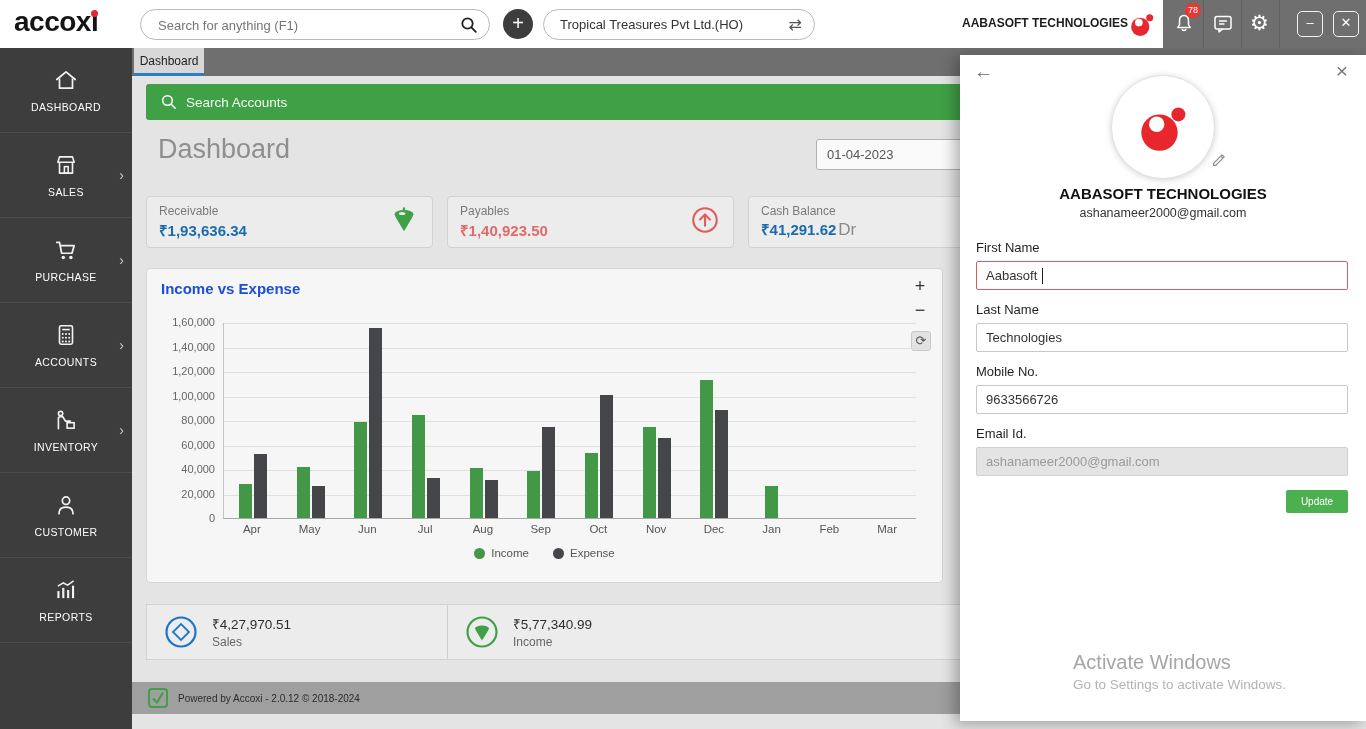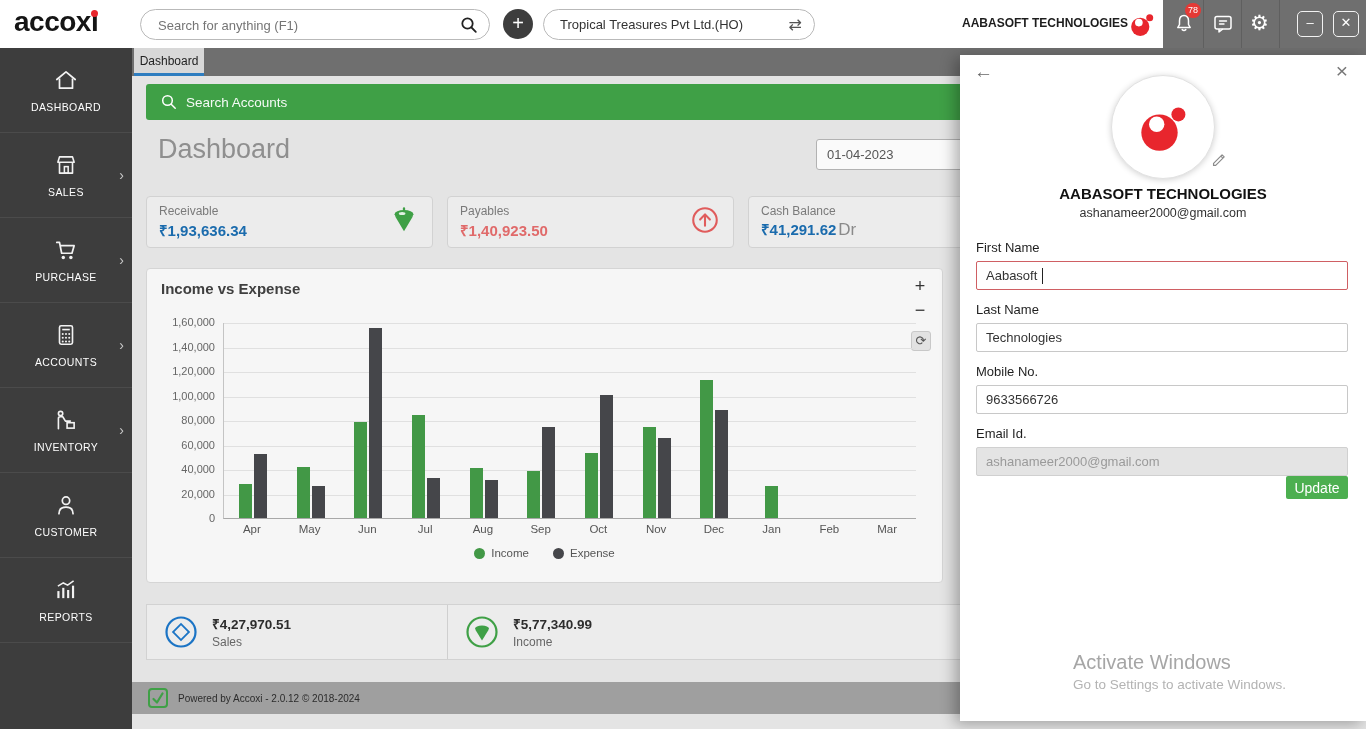--- a/index.html
+++ b/index.html
@@ -44,42 +44,42 @@
   .datebox .caret{position:absolute;right:10px;top:0;color:#777;font-size:11px;}
 
   .card{position:absolute;top:196px;height:52px;background:#ececec;border:1px solid #d2d2d2;border-radius:4px;}
   .card .card-label{position:absolute;left:12px;top:7px;font-size:12px;color:#7a7a7a;}
   .card .card-value{position:absolute;left:12px;bottom:7px;font-size:15px;font-weight:bold;}
   .card .suffix{font-size:17px;color:#8a8a8a;font-weight:normal;margin-left:2px;}
   .v-blue{color:#1a6bad;} .v-red{color:#e06a6a;}
   .card-ico{position:absolute;right:12px;top:50%;transform:translateY(-50%);}
 
   .chart-card{position:absolute;left:146px;top:268px;width:797px;height:315px;background:#f6f6f6;border:1px solid #d5d5d5;border-radius:4px;}
-  .chart-title{position:absolute;left:14px;top:11px;font-size:15px;font-weight:bold;color:#404040;}
+  .chart-title{position:absolute;left:14px;top:11px;font-size:15px;font-weight:bold;color:#1d4ed8;}
   .zoombtn{position:absolute;right:11px;width:22px;height:22px;font-size:18px;color:#333;text-align:center;line-height:22px;cursor:pointer;}
   .refreshbtn{position:absolute;right:11px;top:62px;width:20px;height:20px;background:#e2e2e2;border:1px solid #c8c8c8;border-radius:3px;font-size:13px;color:#555;text-align:center;line-height:18px;cursor:pointer;}
   .chart-region{position:absolute;left:76px;top:54px;width:693px;height:196px;border-left:1px solid #c4c4c4;border-bottom:1px solid #a8a8a8;}
   .gridline{position:absolute;left:0;right:0;height:1px;background:#e0e0e0;}
   .chart-yaxis{position:absolute;left:4px;top:54px;width:64px;height:196px;}
   .ytick{position:absolute;right:0;width:64px;text-align:right;font-size:11px;color:#666;}
   .chart-bars{position:absolute;left:0;right:0;top:0;bottom:0;display:flex;}
   .bar-group{flex:1;display:flex;align-items:flex-end;justify-content:center;gap:2px;}
   .bar{width:13px;}
   .chart-cats{position:absolute;left:76px;top:254px;width:693px;display:flex;}
   .cat-label{flex:1;text-align:center;font-size:11.5px;color:#555;}
   .chart-legend{position:absolute;left:0;right:0;top:278px;display:flex;justify-content:center;gap:24px;}
   .legend-item{display:flex;align-items:center;gap:6px;font-size:11.5px;color:#555;}
   .legend-dot{width:11px;height:11px;border-radius:50%;display:inline-block;}
 
   .summary{position:absolute;left:146px;top:604px;width:1206px;height:56px;background:#ececec;border:1px solid #d2d2d2;display:flex;}
   .sum-sec{display:flex;align-items:center;gap:13px;padding-left:16px;}
   .sum-sec.s1{width:301px;border-right:1px solid #cfcfcf;}
   .sum-sec.s2{width:289px;border-right:1px solid #cfcfcf;}
   .sum-sec.s3{flex:1;}
-  .sum-val{font-size:13.5px;font-weight:bold;color:#2d2d2d;}
+  .sum-val{font-size:13.5px;font-weight:normal;color:#2d2d2d;}
   .sum-lbl{font-size:12px;color:#666;margin-top:2px;}
 
   .footer{position:absolute;left:132px;top:682px;width:1234px;height:32px;background:#9f9f9f;display:flex;align-items:center;gap:10px;padding-left:16px;}
   .footer .ftxt{font-size:10px;color:#2c2c2c;}
 
   
   .panel{position:absolute;left:960px;top:55px;width:406px;height:666px;background:#fff;box-shadow:-5px 3px 14px rgba(0,0,0,0.30);z-index:25;}
   .panel-back{position:absolute;left:14px;top:6px;font-size:19px;color:#666;cursor:pointer;}
   .panel-close{position:absolute;right:18px;top:4px;font-size:21px;color:#777;cursor:pointer;}
   .avatar{position:absolute;left:50%;transform:translateX(-50%);top:20px;width:104px;height:104px;border-radius:50%;border:1px solid #e2e2e2;box-shadow:0 1px 6px rgba(0,0,0,0.18);background:#fff;display:flex;align-items:center;justify-content:center;}
@@ -88,21 +88,21 @@
   .panel-email{position:absolute;left:0;top:151px;width:100%;text-align:center;font-size:12.5px;color:#333;}
   .panel-form{position:absolute;left:16px;top:185px;width:372px;}
   .panel-form label{display:block;font-size:13px;color:#1f1f1f;margin:12px 0 6px;}
   .panel-form label:first-child{margin-top:0;}
   .input-wrap{position:relative;}
   .panel-form input{width:100%;height:29px;border:1px solid #c8c8c8;border-radius:2px;padding:0 9px;font-size:13px;color:#333;background:#fff;font-family:"Liberation Sans",sans-serif;outline:none;}
   .panel-form input.focused{border:1px solid #cf5f63;}
   .panel-form input.disabled{background:#e4e4e4;color:#9a9a9a;border-color:#d0d0d0;}
   .caret-bar{position:absolute;left:66px;top:7px;width:1px;height:16px;background:#222;animation:blink 1s steps(1) infinite;}
   @keyframes blink{50%{opacity:0;}}
-  .update-btn{display:block;margin-left:auto;width:62px;height:23px;background:#4caf50;color:#fff;font-size:14px;border:none;border-radius:2px;cursor:pointer;font-family:"Liberation Sans",sans-serif;}
+  .update-btn{display:block;margin-left:auto;margin-top:14px;width:62px;height:23px;background:#4caf50;color:#fff;font-size:10px;border:none;border-radius:2px;cursor:pointer;font-family:"Liberation Sans",sans-serif;}
   .wm1{position:absolute;left:113px;top:596px;font-size:20px;color:#a6a6a6;}
   .wm2{position:absolute;left:113px;top:622px;font-size:13.5px;color:#b3b3b3;}
 </style>
 </head>
 <body>
 
 <div id="app">
 
   <div class="topbar">
     <div class="logo"><span>accoxi</span><span class="dot"></span></div>

